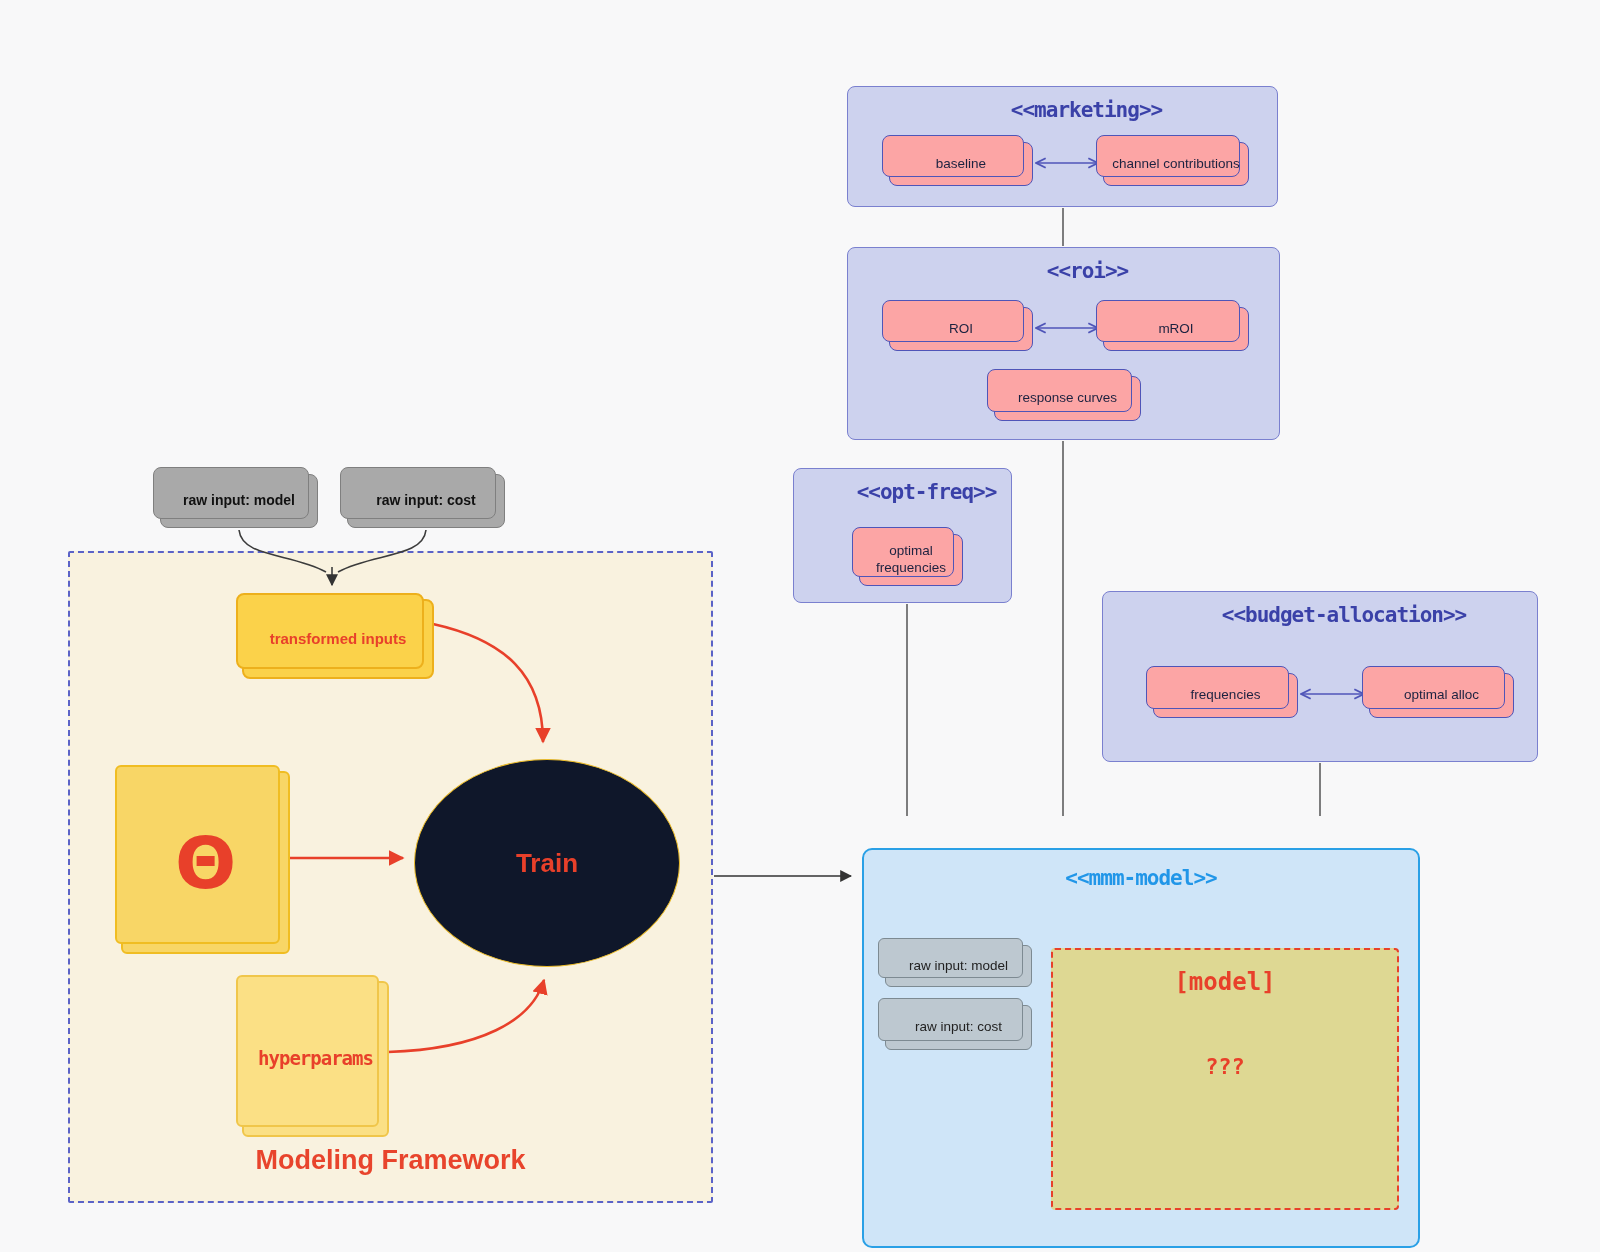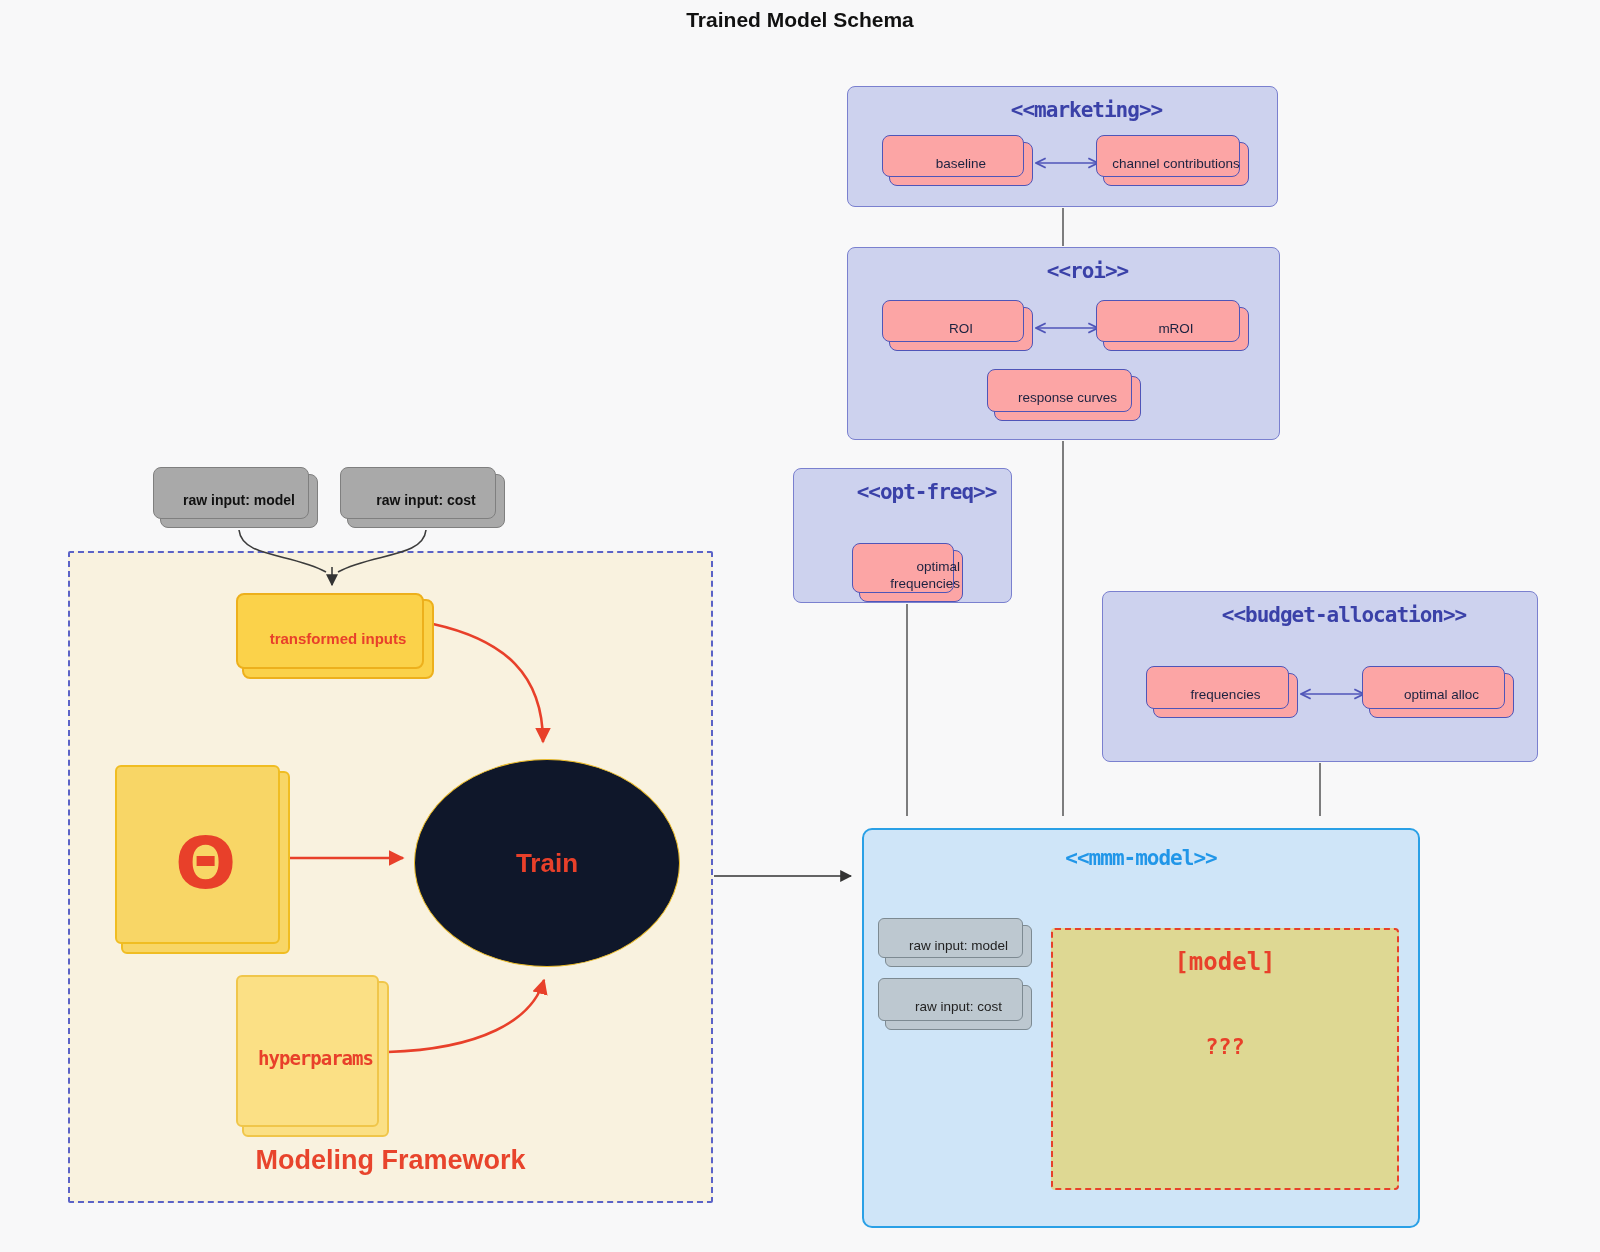--- a/index.html
+++ b/index.html
@@ -91,21 +91,20 @@
     background:#0f172a; border:1.6px solid #edbd2a; border-radius:50%;
     display:flex; align-items:center; justify-content:center;
     font-size:26px; font-weight:bold; color:#e8402a;
   }
 </style>
 </head>
 <body>
 
 <div class="canvas">
 
-  <div class="diagram-title">Trained Model Schema</div>
 
   <svg class="connector-layer" width="1600" height="1252" viewBox="0 0 1600 1252">
     <defs>
       <marker id="arrB" viewBox="0 0 10 10" refX="9" refY="5" markerWidth="7.5" markerHeight="7.5" orient="auto">
         <path d="M0,0 L10,5 L0,10 z" fill="#333"></path>
       </marker>
       <marker id="arrR" viewBox="0 0 10 10" refX="9" refY="5" markerWidth="6" markerHeight="6" orient="auto">
         <path d="M0,0 L10,5 L0,10 z" fill="#e8402a"></path>
       </marker>
       <marker id="arrPend" viewBox="0 0 8 8" refX="6.5" refY="4" markerWidth="9" markerHeight="9" orient="auto">
@@ -143,30 +142,30 @@
 
   <div class="container" style="left:847px; top:247px; width:433px; height:193px;">
     <div class="container-title">&lt;&lt;roi&gt;&gt;</div>
     <div class="node" style="left:41px; top:59px; width:144px; height:44px;">ROI</div>
     <div class="node" style="left:255px; top:59px; width:146px; height:44px;">mROI</div>
     <div class="node" style="left:146px; top:128px; width:147px; height:45px;">response curves</div>
   </div>
 
   <div class="container" style="left:793px; top:468px; width:219px; height:135px;">
     <div class="container-title">&lt;&lt;opt-freq&gt;&gt;</div>
-    <div class="node" style="left:65px; top:81px; width:104px; height:52px;text-align:right;">optimal frequencies</div>
+    <div class="node" style="left:65px; top:65px; width:104px; height:52px;">optimal frequencies</div>
   </div>
 
   <div class="container" style="left:1102px; top:591px; width:436px; height:171px;">
     <div class="container-title">&lt;&lt;budget-allocation&gt;&gt;</div>
     <div class="node" style="left:50px; top:81px; width:145px; height:45px;">frequencies</div>
     <div class="node" style="left:266px; top:81px; width:145px; height:45px;">optimal alloc</div>
   </div>
 
-  <div class="mmm" style="left:862px; top:828px; width:558px; height:400px;">
+  <div class="mmm" style="left:862px; top:848px; width:558px; height:400px;">
     <div class="mmm-title">&lt;&lt;mmm-model&gt;&gt;</div>
     <div class="node slate-node" style="left:21px; top:95px; width:147px; height:42px; border-radius:6px;">raw input: model</div>
     <div class="node slate-node" style="left:21px; top:155px; width:147px; height:45px; border-radius:6px;">raw input: cost</div>
     <div class="model-box" style="left:187px; top:98px; width:348px; height:262px;">
       <div class="mlabel">[model]</div>
       <div class="munknown">???</div>
     </div>
   </div>
 
   <div class="node gray-node" style="left:160px; top:474px; width:158px; height:54px;">raw input: model</div>

